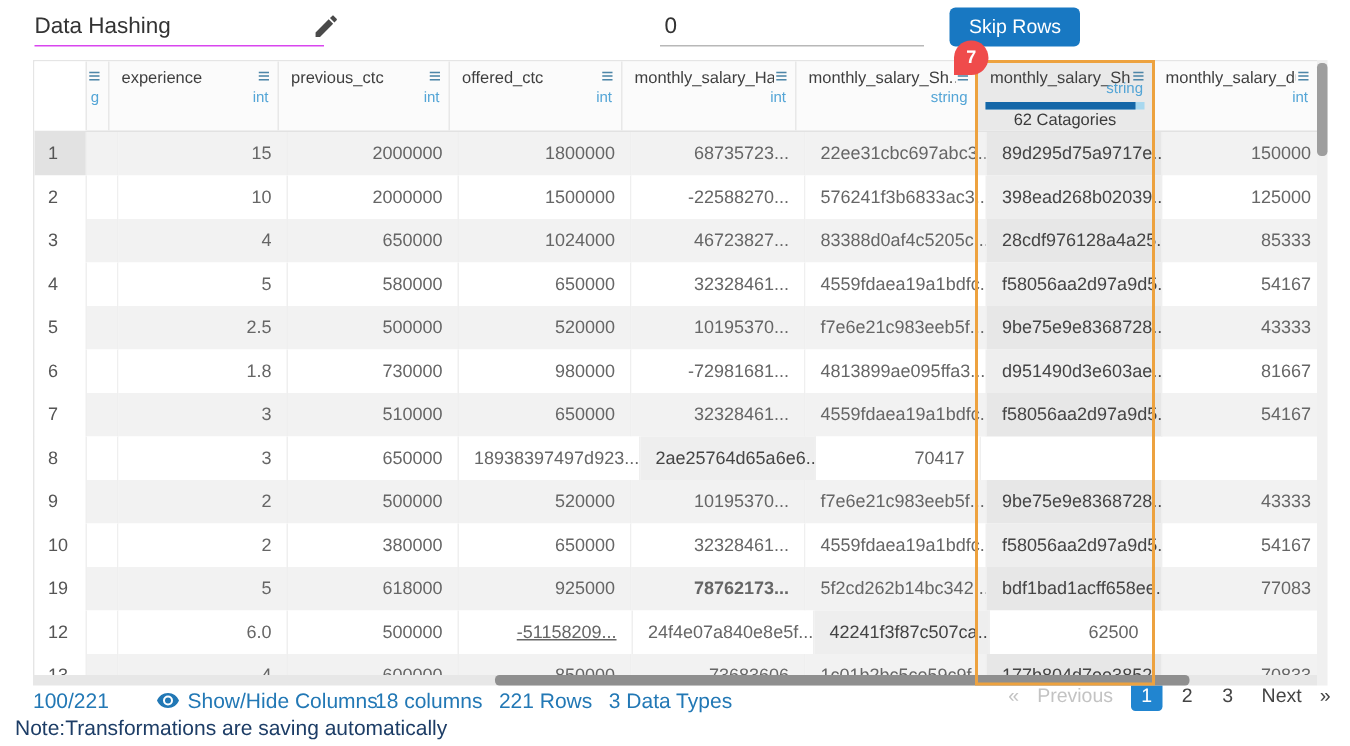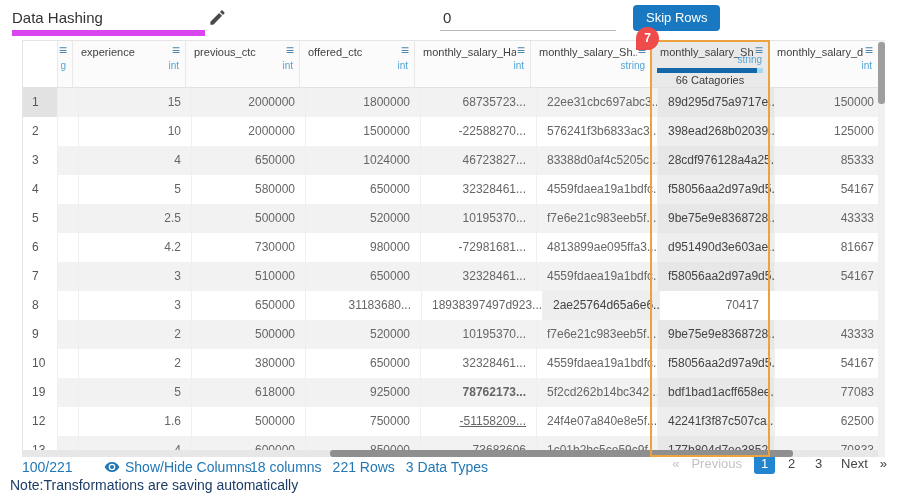--- a/index.html
+++ b/index.html
@@ -2,22 +2,22 @@
 <html><head>
 <meta charset="utf-8">
 <style>
   html,body{margin:0;padding:0;}
   body{
     width:900px;height:497px;position:relative;overflow:hidden;
     background:#fff;font-family:"Liberation Sans",sans-serif;
   }
   
   .name-input{
-    position:absolute;left:12px;top:6px;width:193px;height:24px;
-    font-size:15px;color:#333;border-bottom:6px solid #d946ef;line-height:24px;
+    position:absolute;left:23px;top:6px;width:193px;height:24px;
+    font-size:15px;color:#333;border-bottom:1px solid #d946ef;line-height:24px;
     white-space:nowrap;overflow:hidden;
   }
   .pencil{position:absolute;left:208px;top:8px;width:19px;height:19px;cursor:pointer;}
   .skip-input{
     position:absolute;left:440px;top:6px;width:173px;height:24px;
     font-size:15px;color:#333;border-bottom:1px solid #b8b8b8;line-height:24px;padding-left:3px;
   }
   .skip-btn{
     position:absolute;left:633px;top:5px;height:26px;padding:0 13px;
     background:#1878c2;color:#fff;font-size:13px;border:none;border-radius:4px;
@@ -120,21 +120,21 @@
         <span class="hmenu">≡</span>
         <span class="htype">string</span>
       </div>
       <div class="hcell sel" style="width: 117px;">
         <span class="hname">monthly_salary_Sh...</span>
         <span class="hmenu">≡</span>
         <span class="htype">string</span>
         <div class="hprog">
           <div class="hprogfill"></div>
         </div>
-        <div class="hcat">66 Catagories</div>
+        <div class="hcat">62 Catagories</div>
       </div>
       <div class="hcell" style="width: 110px;">
         <span class="hname">monthly_salary_du...</span>
         <span class="hmenu">≡</span>
         <span class="htype">int</span>
       </div>
     </div>
   <div class="rows" id="body">
       <div class="trow odd first">
         <div class="rncell">1</div>
@@ -187,21 +187,21 @@
         <div class="cell right" style="width: 114px;">500000</div>
         <div class="cell right" style="width: 115px;">520000</div>
         <div class="cell right" style="width: 116px;">10195370...</div>
         <div class="cell" style="width: 121px;">f7e6e21c983eeb5f...</div>
         <div class="cell selcol" style="width: 117px;">9be75e9e8368728...</div>
         <div class="cell right" style="width: 110px;">43333</div>
       </div>
       <div class="trow">
         <div class="rncell">6</div>
         <div class="cell" style="width: 15px;"></div>
-        <div class="cell right" style="width: 113px;">4.2</div>
+        <div class="cell right" style="width: 113px;">1.8</div>
         <div class="cell right" style="width: 114px;">730000</div>
         <div class="cell right" style="width: 115px;">980000</div>
         <div class="cell right" style="width: 116px;">-72981681...</div>
         <div class="cell" style="width: 121px;">4813899ae095ffa3...</div>
         <div class="cell selcol" style="width: 117px;">d951490d3e603ae...</div>
         <div class="cell right" style="width: 110px;">81667</div>
       </div>
       <div class="trow odd">
         <div class="rncell">7</div>
         <div class="cell" style="width: 15px;"></div>
@@ -211,21 +211,20 @@
         <div class="cell right" style="width: 116px;">32328461...</div>
         <div class="cell" style="width: 121px;">4559fdaea19a1bdfc...</div>
         <div class="cell selcol" style="width: 117px;">f58056aa2d97a9d5...</div>
         <div class="cell right" style="width: 110px;">54167</div>
       </div>
       <div class="trow">
         <div class="rncell">8</div>
         <div class="cell" style="width: 15px;"></div>
         <div class="cell right" style="width: 113px;">3</div>
         <div class="cell right" style="width: 114px;">650000</div>
-        <div class="cell right" style="width: 116px;">31183680...</div>
         <div class="cell" style="width: 121px;">18938397497d923...</div>
         <div class="cell selcol" style="width: 117px;">2ae25764d65a6e6...</div>
         <div class="cell right" style="width: 110px;">70417</div>
       </div>
       <div class="trow odd">
         <div class="rncell">9</div>
         <div class="cell" style="width: 15px;"></div>
         <div class="cell right" style="width: 113px;">2</div>
         <div class="cell right" style="width: 114px;">500000</div>
         <div class="cell right" style="width: 115px;">520000</div>
@@ -252,23 +251,22 @@
         <div class="cell right" style="width: 114px;">618000</div>
         <div class="cell right" style="width: 115px;">925000</div>
         <div class="cell right" style="width: 116px; font-weight: bold;">78762173...</div>
         <div class="cell" style="width: 121px;">5f2cd262b14bc342...</div>
         <div class="cell selcol" style="width: 117px;">bdf1bad1acff658ee...</div>
         <div class="cell right" style="width: 110px;">77083</div>
       </div>
       <div class="trow">
         <div class="rncell">12</div>
         <div class="cell" style="width: 15px;"></div>
-        <div class="cell right" style="width: 113px;">1.6</div>
+        <div class="cell right" style="width: 113px;">6.0</div>
         <div class="cell right" style="width: 114px;">500000</div>
-        <div class="cell right" style="width: 115px;">750000</div>
         <div class="cell right" style="width: 116px; text-decoration: underline;">-51158209...</div>
         <div class="cell" style="width: 121px;">24f4e07a840e8e5f...</div>
         <div class="cell selcol" style="width: 117px;">42241f3f87c507ca...</div>
         <div class="cell right" style="width: 110px;">62500</div>
       </div>
       <div class="trow odd">
         <div class="rncell">13</div>
         <div class="cell" style="width: 15px;"></div>
         <div class="cell right" style="width: 113px;">4</div>
         <div class="cell right" style="width: 114px;">600000</div>

